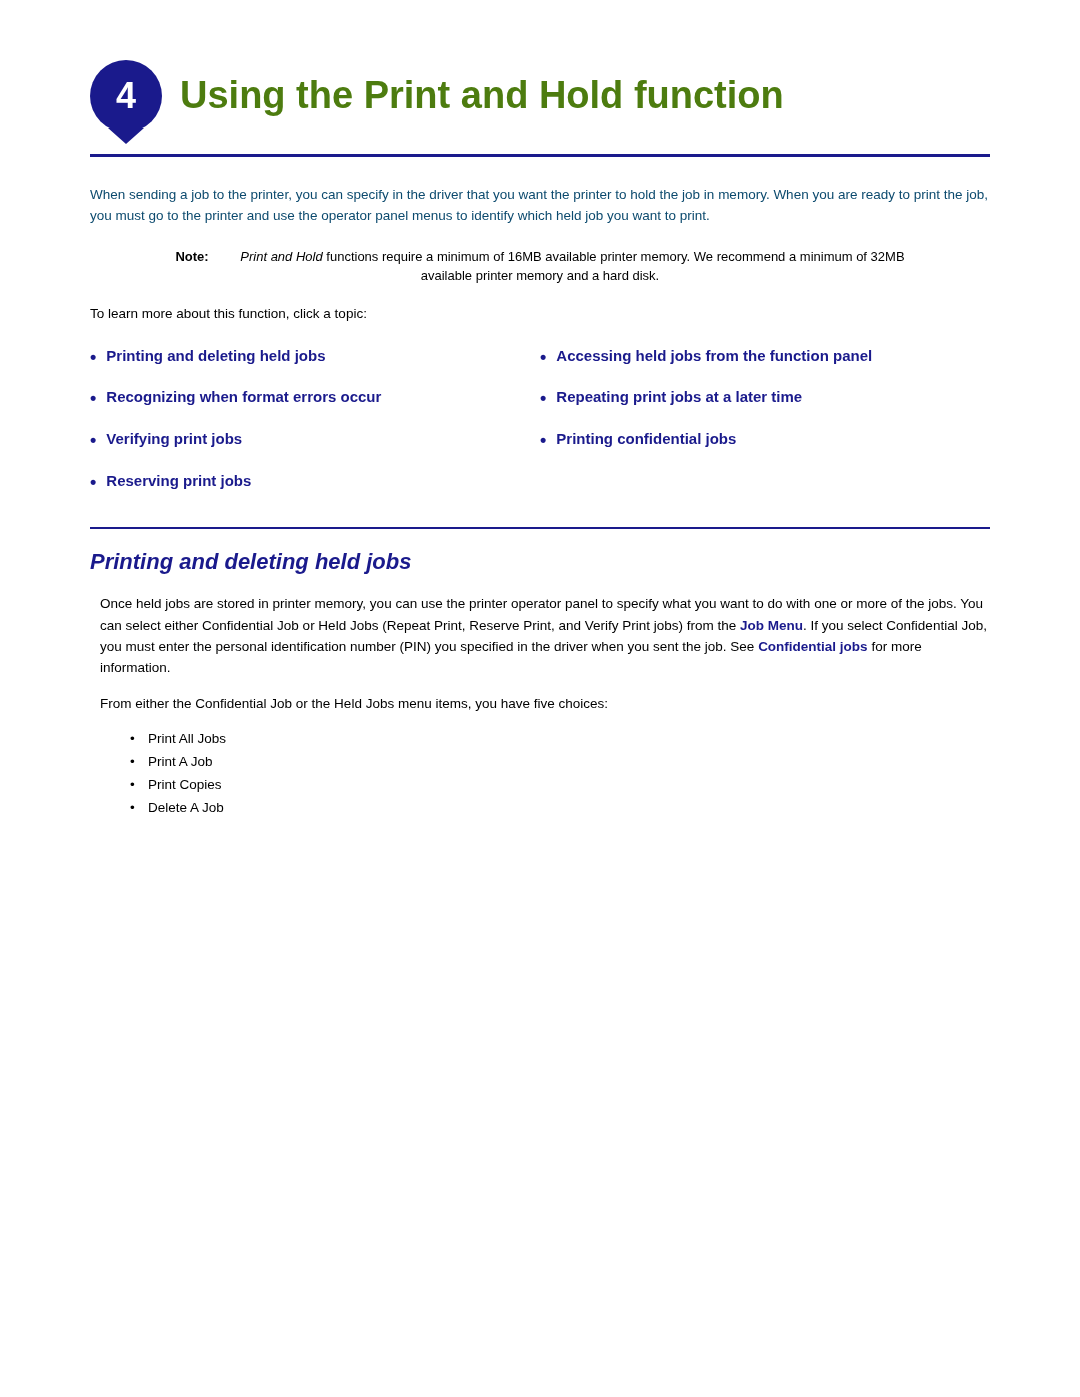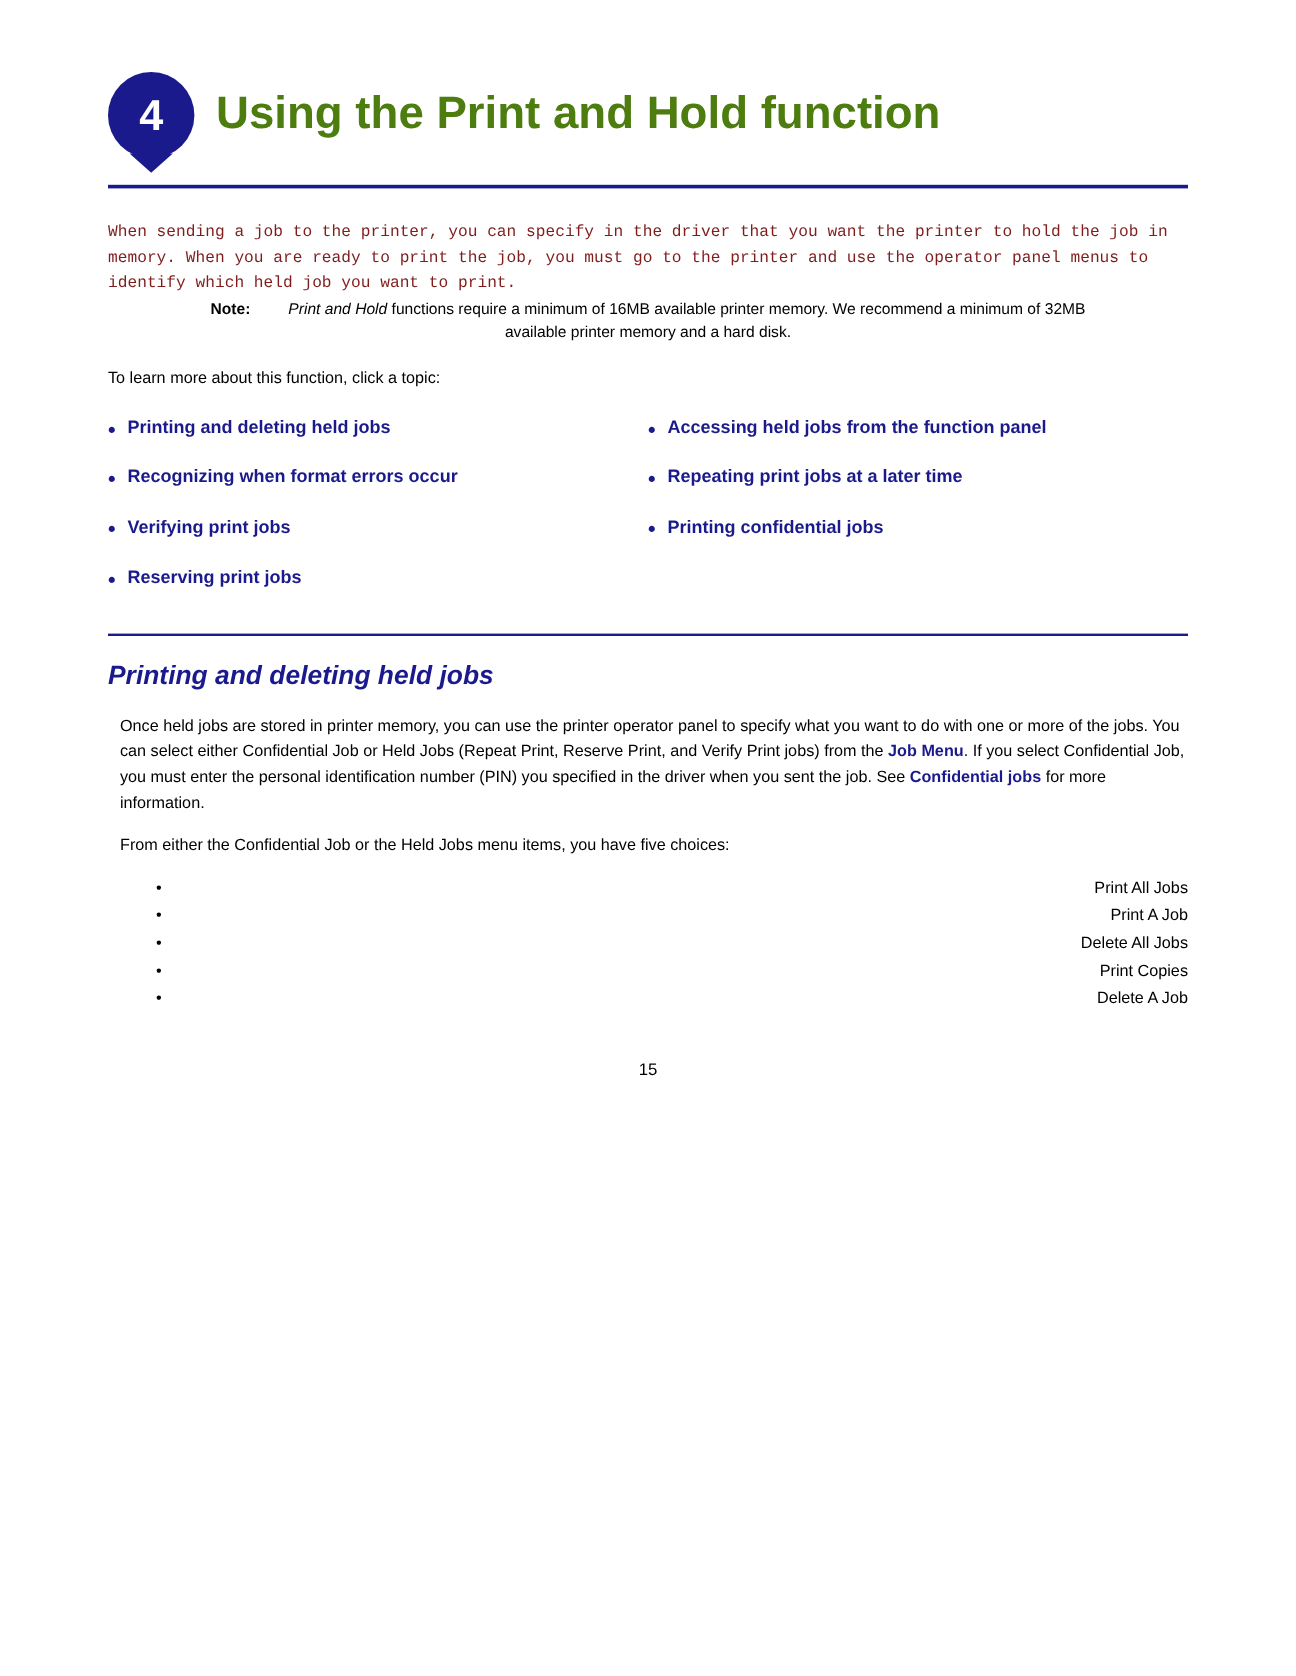--- a/index.html
+++ b/index.html
@@ -74,22 +74,22 @@
       height: 3px;
       background: #1a1a8c;
       margin-top: 22px;
       margin-bottom: 28px;
     }
 
     
     .intro-text {
       font-size: 13.5px;
       line-height: 1.55;
-      color: #7f1d1d;
-      font-family: Liberation Mono, monospace;
+      margin-bottom: 20px;
+      color: #0c4a6e;
     }
 
     
     .note-box {
       margin: 0 80px 20px 80px;
       font-size: 13px;
       line-height: 1.5;
       text-align: center;
     }
 
@@ -174,21 +174,20 @@
     .bullet-list {
       margin: 8px 0 10px 40px;
       list-style: none;
     }
 
     .bullet-list li {
       font-size: 13.5px;
       line-height: 1.7;
       position: relative;
       padding-left: 18px;
-      text-align: right;
     }
 
     .bullet-list li::before {
       content: '•';
       position: absolute;
       left: 0;
       color: #000;
     }
 
     
@@ -267,20 +266,18 @@
 
   <p class="body-text">
     <span>Once held jobs are stored in printer memory, you can use the printer operator panel to specify what you want to do with one or more of the jobs. You can select either Confidential Job or Held Jobs (Repeat Print, Reserve Print, and Verify Print jobs) from the </span><a class="bold-link">Job Menu</a><span>. If you select Confidential Job, you must enter the personal identification number (PIN) you specified in the driver when you sent the job. See </span><a class="bold-link">Confidential jobs</a><span> for more information.</span>
   </p>
 
   <p class="body-text">From either the Confidential Job or the Held Jobs menu items, you have five choices:</p>
 
   <ul class="bullet-list">
     <li>Print All Jobs</li>
     <li>Print A Job</li>
-    <li>Delete All Jobs</li>
     <li>Print Copies</li>
     <li>Delete A Job</li>
   </ul>
 
-  <div class="page-number">15</div>
 
 </div>
 
 </body></html>

